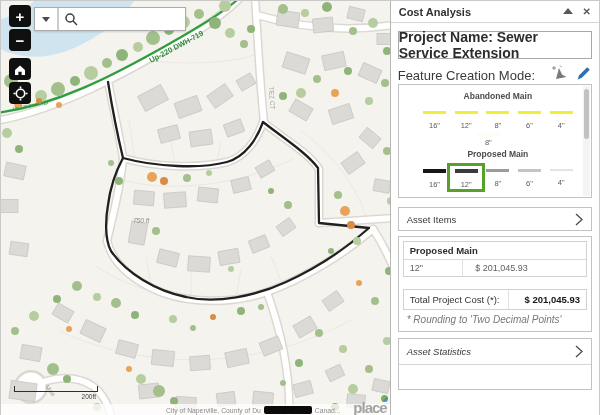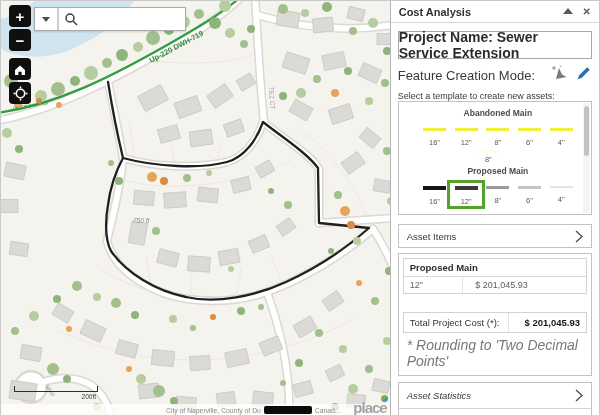--- a/index.html
+++ b/index.html
@@ -68,27 +68,27 @@
   .mt8 { margin-top:9px; }
 
   .tablecard { border:1px solid #c2c2c2; margin-top:5px; padding:4px; }
   .t1 { border:1px solid #d2d2d2; }
   .t1 .thead { font-size:9.5px; font-weight:bold; color:#2c2c2c; padding:3px 6px; border-bottom:1px solid #d9d9d9; }
   .t1 .trow { display:flex; font-size:9px; color:#5f5f5f; }
   .t1 .trow > div { padding:3px 6px; }
   .t1 .c1 { width:58px; }
   .t1 .c2 { flex:1; border-left:1px solid #e2e2e2; }
   .t1 .c3 { width:72px; text-align:right; border-left:1px solid #e2e2e2; }
-  .t2 { border:1px solid #d2d2d2; margin-top:18px; }
+  .t2 { border:1px solid #d2d2d2; margin-top:12px; }
   .t2 .trow { display:flex; align-items:center; }
   .t2 .trow + .trow { border-top:1px solid #d9d9d9; }
   .t2 .lab { flex:1; font-size:9.5px; color:#333; padding:4px 6px; }
   .t2 .val { width:78px; text-align:right; font-size:9.5px; font-weight:bold; color:#161616; padding:4px 6px 4px 0;
     border-left:1px solid #e2e2e2; }
-  .note { font-size:14px; font-style:italic; color:#787878; padding:4px 4px 2px 4px; }
+  .note { font-size:10px; font-style:italic; color:#787878; padding:4px 4px 2px 4px; }
 
   .stack { border:1px solid #c2c2c2; margin-top:6px; }
   .stack .srow { display:flex; align-items:center; height:25px; padding:0 8px; cursor:pointer;font-style:italic; }
   .stack .srow + .srow { border-top:1px solid #d7d7d7; }
   .stack .lbl { flex:1; font-size:9.5px; color:#3a3a3a; }
 </style>
 </head>
 <body>
 
 <div class="app">
@@ -486,21 +486,20 @@
               </g>
           </svg>
         </div>
         <div class="ico">
           <svg width="16" height="16">
             <path d="M1.5,14.5 L3.2,10.2 L11.2,2.2 L13.8,4.8 L5.8,12.8 Z" fill="#2e6fb0"></path>
           </svg>
         </div>
       </div>
 
-      <div class="prompt">Select a template to create new assets:</div>
 
       <div class="tplbox">
         <div class="tpl-h">Abandoned Main</div>
         <div class="tpl-row h-aband">
           <div class="tpl-item">
               <div class="line" style="background-color: rgb(240, 238, 58);"></div>
               <div class="sz">16"</div>
             </div>
           <div class="tpl-item">
               <div class="line" style="background-color: rgb(240, 238, 58);"></div>

